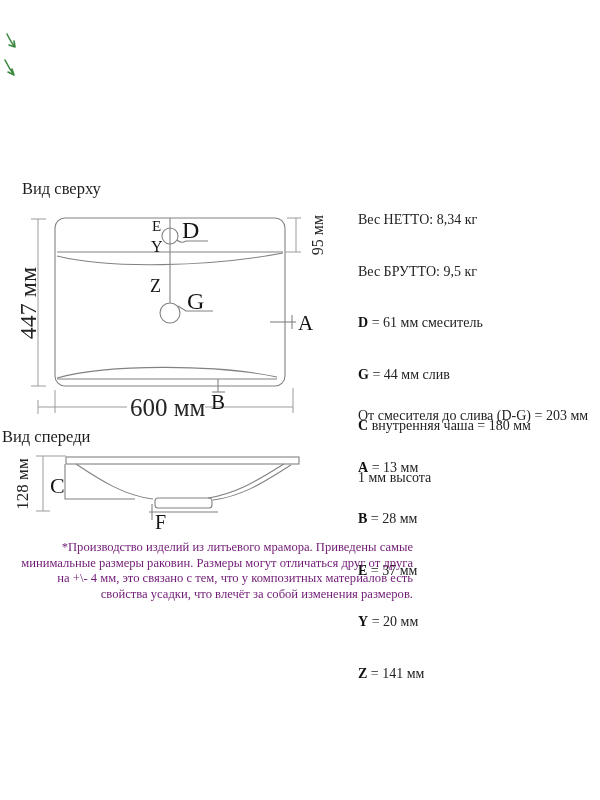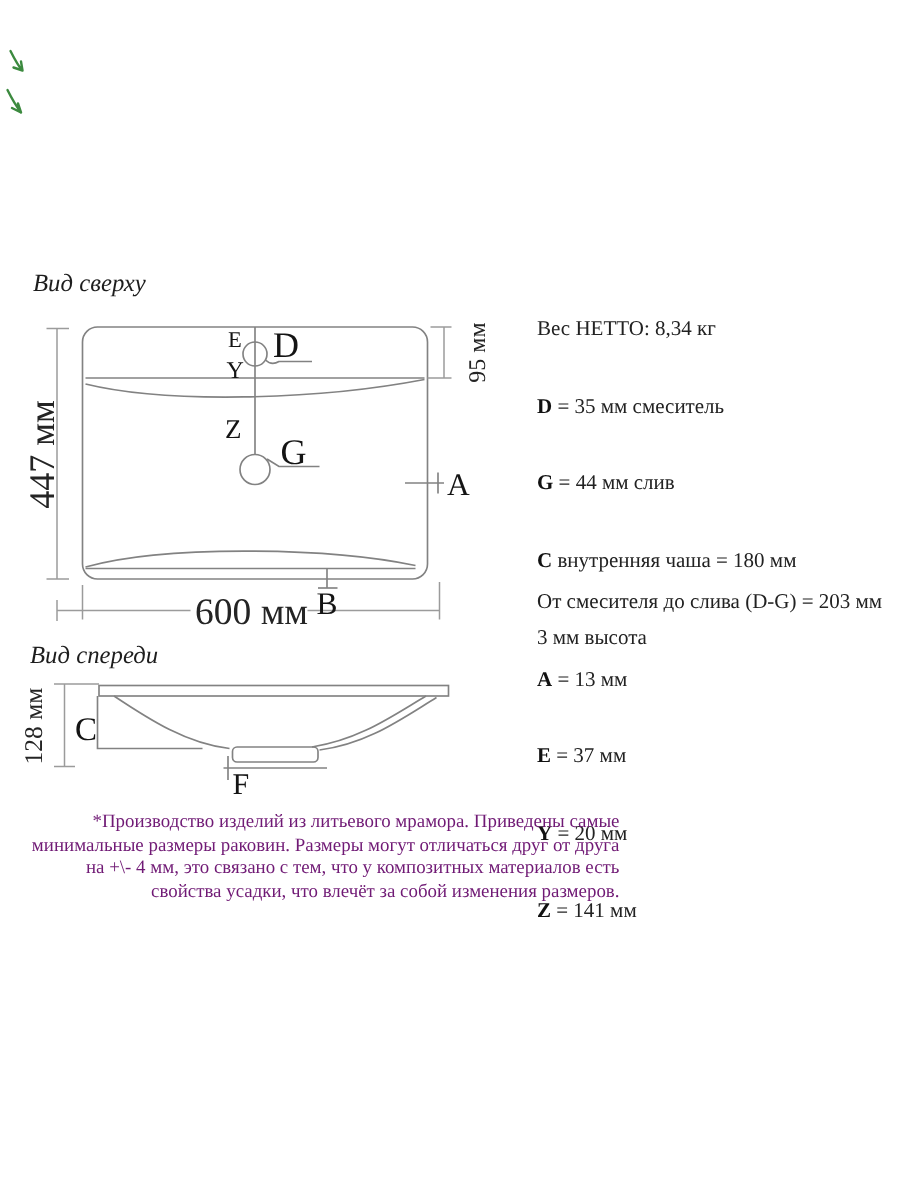--- a/index.html
+++ b/index.html
@@ -2,41 +2,41 @@
 <html><head>
 <meta charset="utf-8">
 <style>
   html,body{margin:0;padding:0;}
   body{
     width:600px;height:800px;position:relative;background:#ffffff;
     font-family:"Liberation Serif","DejaVu Serif",serif;color:#1c1c1c;
     overflow:hidden;
   }
   .abs{position:absolute;}
-  .view-title{font-size:16.5px;color:#1d1d1d;white-space:nowrap;font-style:italic;}
+  .view-title{font-size:16.5px;color:#1d1d1d;white-space:nowrap;}
   .specs{width:242px;}
   .spec-row{font-size:14px;line-height:23.6px;white-space:nowrap;color:#222;margin-top:28px;}
   .spec-row b{font-weight:bold;color:#111;}
   .footnote{
     width:398px;font-size:12.6px;line-height:15.7px;color:#701a75;
     text-align:right;
   }
   svg{display:block;}
   .obj{stroke:#828282;stroke-width:1.1;fill:none;}
   .dim{stroke:#9b9b9b;stroke-width:1;fill:none;}
   .lbl{fill:#141414;font-family:"Liberation Serif","DejaVu Serif",serif;}
   .num{fill:#242424;font-family:"Liberation Serif","DejaVu Serif",serif;}
   .green{stroke:#3c8a3f;stroke-width:1.6;fill:none;stroke-linecap:round;stroke-linejoin:round;}
 </style>
 </head>
 <body>
 
 <div class="abs view-title" style="left:22px;top:179px;">Вид сверху</div>
 
-<div class="abs view-title" style="left:20px;top:427px;">Вид спереди</div>
+<div class="abs view-title" style="left:2px;top:427px;">Вид спереди</div>
 
 <svg class="abs" style="left:0;top:0;" width="600" height="800" viewBox="0 0 600 800">
 
   <g>
     <path class="green" d="M7,34 C10,40 12,44 15,47 M15,47 L14,41 M15,47 L9,45"></path>
   </g>
   <g>
     <path class="green" d="M5,60 C8,66 11,71 14,75 M14,75 L12,69 M14,75 L8,72"></path>
   </g>
 
@@ -123,27 +123,29 @@
     <line class="dim" x1="36" y1="511" x2="50" y2="511"></line>
   </g>
 
   <text class="num" transform="translate(28,484) rotate(-90)" text-anchor="middle" font-size="17">128 мм</text>
   <text class="lbl" x="50" y="493" font-size="22">C</text>
   <text class="lbl" x="155" y="529" font-size="20">F</text>
 </svg>
 
 <div class="abs specs" style="left:358px;top:180px;">
   <div class="spec-row"><b></b><span>Вес НЕТТО: 8,34 кг</span></div>
-  <div class="spec-row"><b>D</b><span> = 35 мм смеситель</span></div>
+  <div class="spec-row"><b></b><span>Вес БРУТТО: 9,5 кг</span></div>
+  <div class="spec-row"><b>D</b><span> = 61 мм смеситель</span></div>
   <div class="spec-row"><b>G</b><span> = 44 мм слив</span></div>
   <div class="spec-row"><b>C</b><span> внутренняя чаша = 180 мм</span></div>
-  <div class="spec-row"><b></b><span>3 мм высота</span></div>
+  <div class="spec-row"><b></b><span>1 мм высота</span></div>
 </div>
 
-<div class="abs specs" style="left:358px;top:362px;">
+<div class="abs specs" style="left:358px;top:376px;">
   <div class="spec-row"><b></b><span>От смесителя до слива (D-G) = 203 мм</span></div>
   <div class="spec-row"><b>A</b><span> = 13 мм</span></div>
+  <div class="spec-row"><b>B</b><span> = 28 мм</span></div>
   <div class="spec-row"><b>E</b><span> = 37 мм</span></div>
   <div class="spec-row"><b>Y</b><span> = 20 мм</span></div>
   <div class="spec-row"><b>Z</b><span> = 141 мм</span></div>
 </div>
 
 <div class="abs footnote" style="left:15px;top:540px;">*Производство изделий из литьевого мрамора. Приведены самые минимальные размеры раковин. Размеры могут отличаться друг от друга на +\- 4 мм, это связано с тем, что у композитных материалов есть свойства усадки, что влечёт за собой изменения размеров.</div>
 
 </body></html>

